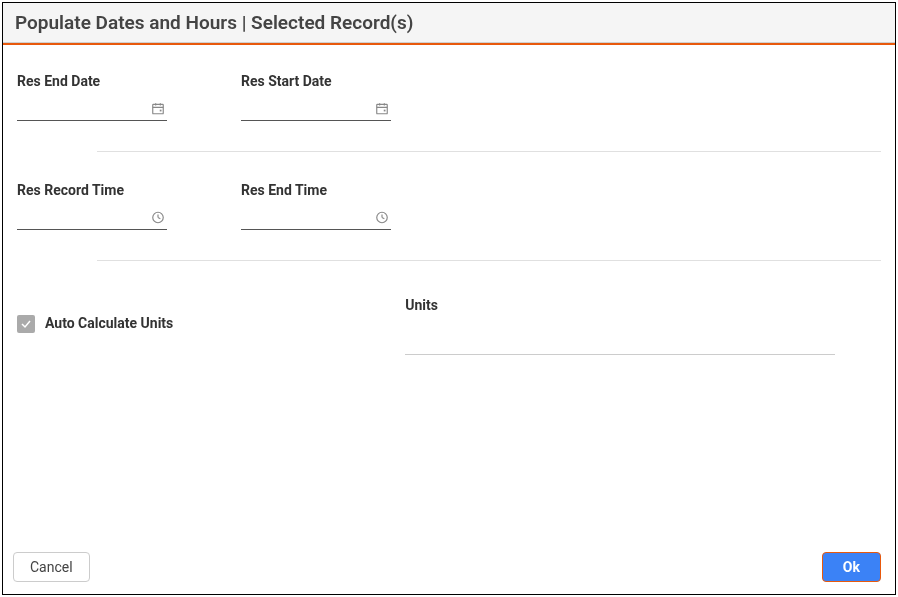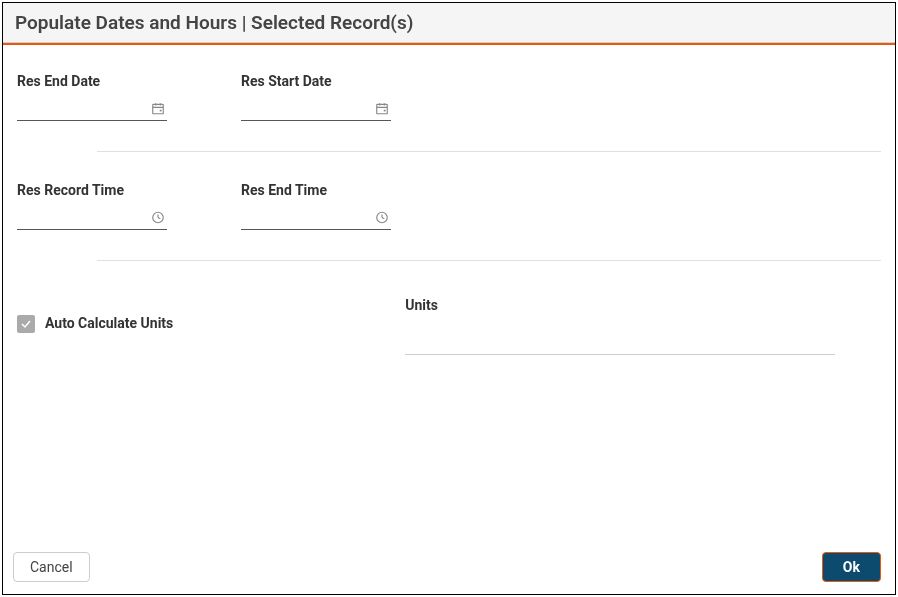--- a/index.html
+++ b/index.html
@@ -148,21 +148,21 @@
       border-radius: 4px;
       cursor: pointer;
       font-family: inherit;
     }
     .btn-cancel {
       background: #fff;
       border: 1px solid #ccc;
       color: #444;
     }
     .btn-ok {
-      background: #0c4a6e;
+      background: #3b82f6;
       border: 1px solid #e8590c;
       color: #fff;
       font-weight: 700;
       padding: 6px 20px;
     }
   </style>
 </head>
 <body>
 
 <div class="dialog">

